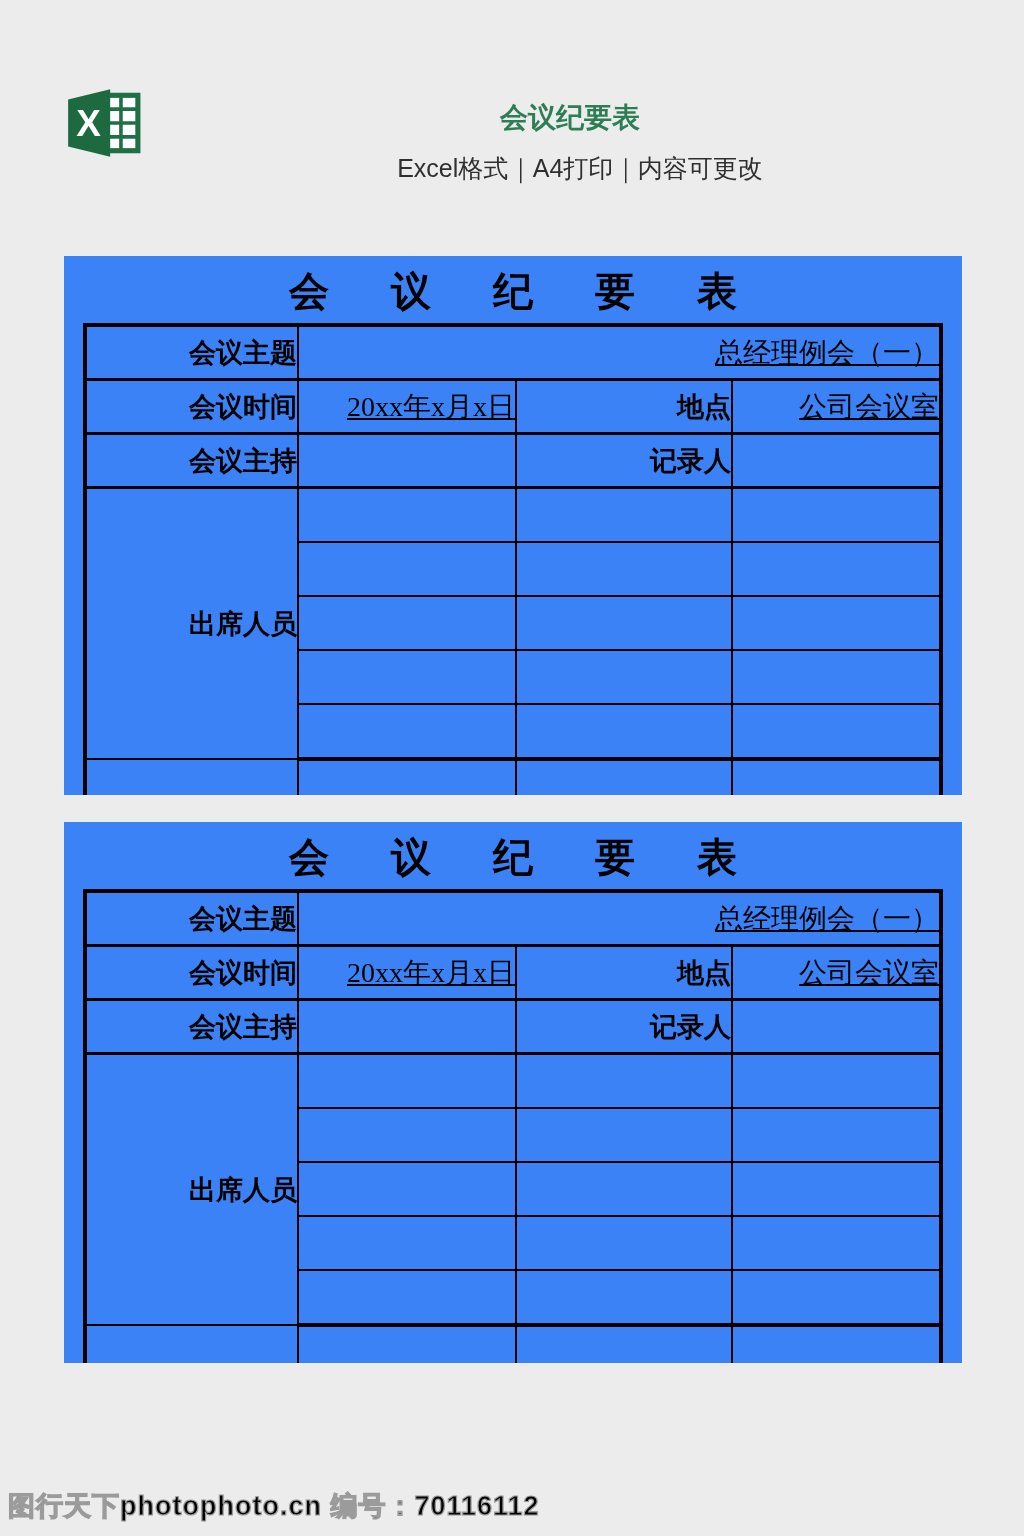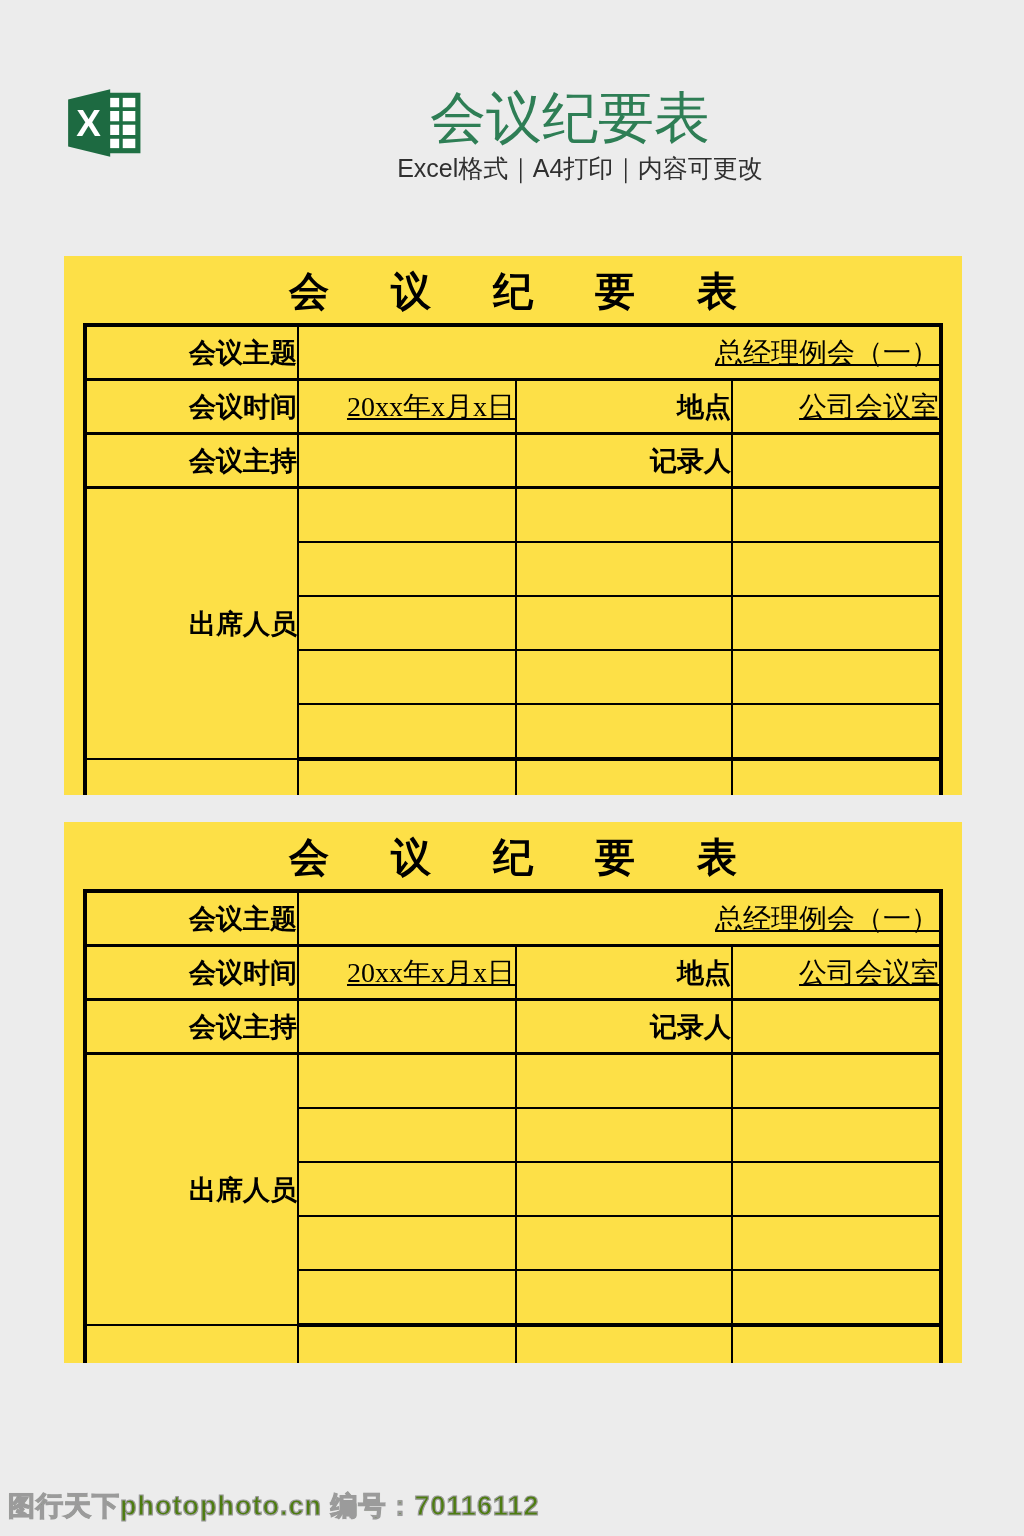--- a/index.html
+++ b/index.html
@@ -2,45 +2,45 @@
 <html lang="zh"><head>
 <meta charset="utf-8">
 <style>
   html,body{margin:0;padding:0;background:#ececec;}
   #app{position:relative;width:1024px;height:1536px;background:#ececec;overflow:hidden;
        font-family:"Liberation Sans",sans-serif;color:#000;}
 
   
   .brand-icon{position:absolute;left:63px;top:83px;width:80px;height:80px;}
   .page-title{position:absolute;top:93px;left:116px;width:908px;text-align:center;
-              font-size:56px;font-weight:400;line-height:50px;}
+              font-size:28px;font-weight:700;line-height:50px;}
   .page-subtitle{position:absolute;top:152px;left:126px;width:908px;text-align:center;
                  font-size:25px;font-weight:500;line-height:32px;color:#2f2f2f;}
 
   
-  .card{position:absolute;left:64px;width:898px;background:#fde047;overflow:hidden;}
+  .card{position:absolute;left:64px;width:898px;background:#3b82f6;overflow:hidden;}
   .card-1{top:256px;height:539px;}
   .card-2{top:822px;height:541px;}
 
   .sheet-title{margin:12px 0 0;text-align:center;font-family:"Liberation Serif",serif;
                font-weight:700;font-size:40px;line-height:48px;letter-spacing:26px;text-indent:26px;}
 
   table.sheet{border-collapse:collapse;table-layout:fixed;width:856px;margin:7px auto 0;
               border:4px solid #000;}
   table.sheet td{border:2px solid #000;padding:0;text-align:right;vertical-align:middle;height:52px;}
   tr.hdr td{border-bottom-width:3px;height:51px;}
   tr.att-last td{border-bottom-width:4px;}
   tr.cut td{height:42px;}
   td.label{font-family:"Liberation Sans",sans-serif;font-weight:700;font-size:27px;}
   td.value{font-family:"Liberation Serif",serif;font-size:28px;font-weight:400;text-decoration:underline;}
   col.c1{width:213px;} col.c2{width:218px;} col.c3{width:216px;} col.c4{width:209px;}
 
   
   .watermark{position:absolute;left:8px;top:1488px;font-size:27px;font-weight:700;
-             letter-spacing:1px;color:#4d7c0f;-webkit-text-stroke:1.2px #9b9b9b;
+             letter-spacing:1px;color:#000000;-webkit-text-stroke:1.2px #9b9b9b;
              text-shadow:0 0 1px #a5a5a5;}
 </style>
 </head>
 <body>
 
 <div id="app">
 
   <div class="brand-icon">
     <svg viewBox="0 0 78 78" width="80" height="80">
       <g>

